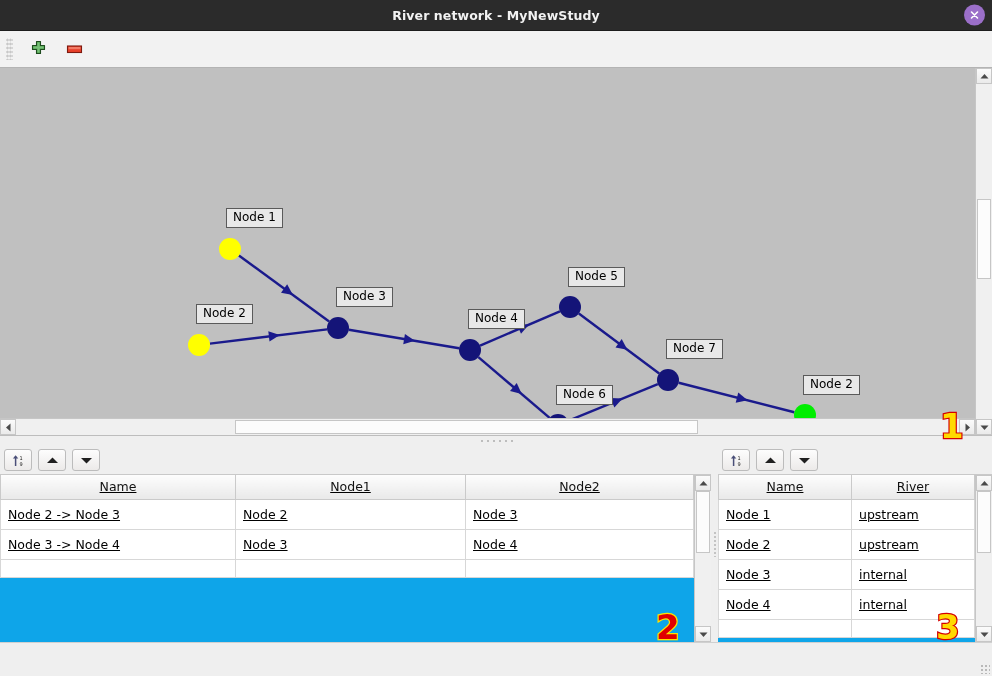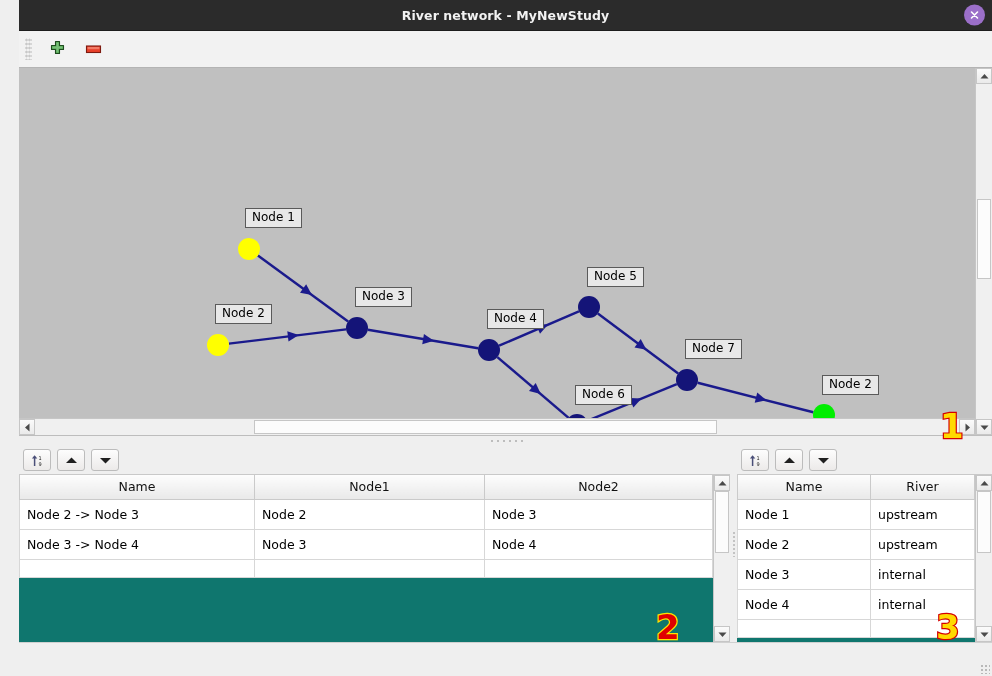--- a/index.html
+++ b/index.html
@@ -9,21 +9,20 @@
     overflow: hidden;
     font-family: "DejaVu Sans", "Liberation Sans", sans-serif;
     background: #efefef;
   }
   #app {
     position: relative;
     width: 992px; height: 676px;
     background: #efefef;
     display: flex;
     flex-direction: column;
-    padding-left: 19px;
   }
 
   
   .titlebar {
     height: 31px;
     background: #2b2b2b;
     color: #ffffff;
     display: flex;
     align-items: center;
     justify-content: center;
@@ -220,23 +219,24 @@
   .table-area {
     flex: 1 1 auto;
     display: flex;
     min-height: 0;
     border-top: 1px solid #c9c9c9;
   }
   .tbl-scroll {
     flex: 1 1 auto;
     min-width: 0;
     overflow: hidden;
-    background: #0f766e;
+    background: #0ea5e9;
     display: flex;
     flex-direction: column;
+    text-decoration: underline;
   }
   table.grid {
     border-collapse: collapse;
     width: 100%;
     table-layout: fixed;
     font-size: 12.5px;
     color: #000;
   }
   table.grid th {
     background: linear-gradient(#fdfdfd,#e9e9e9);

